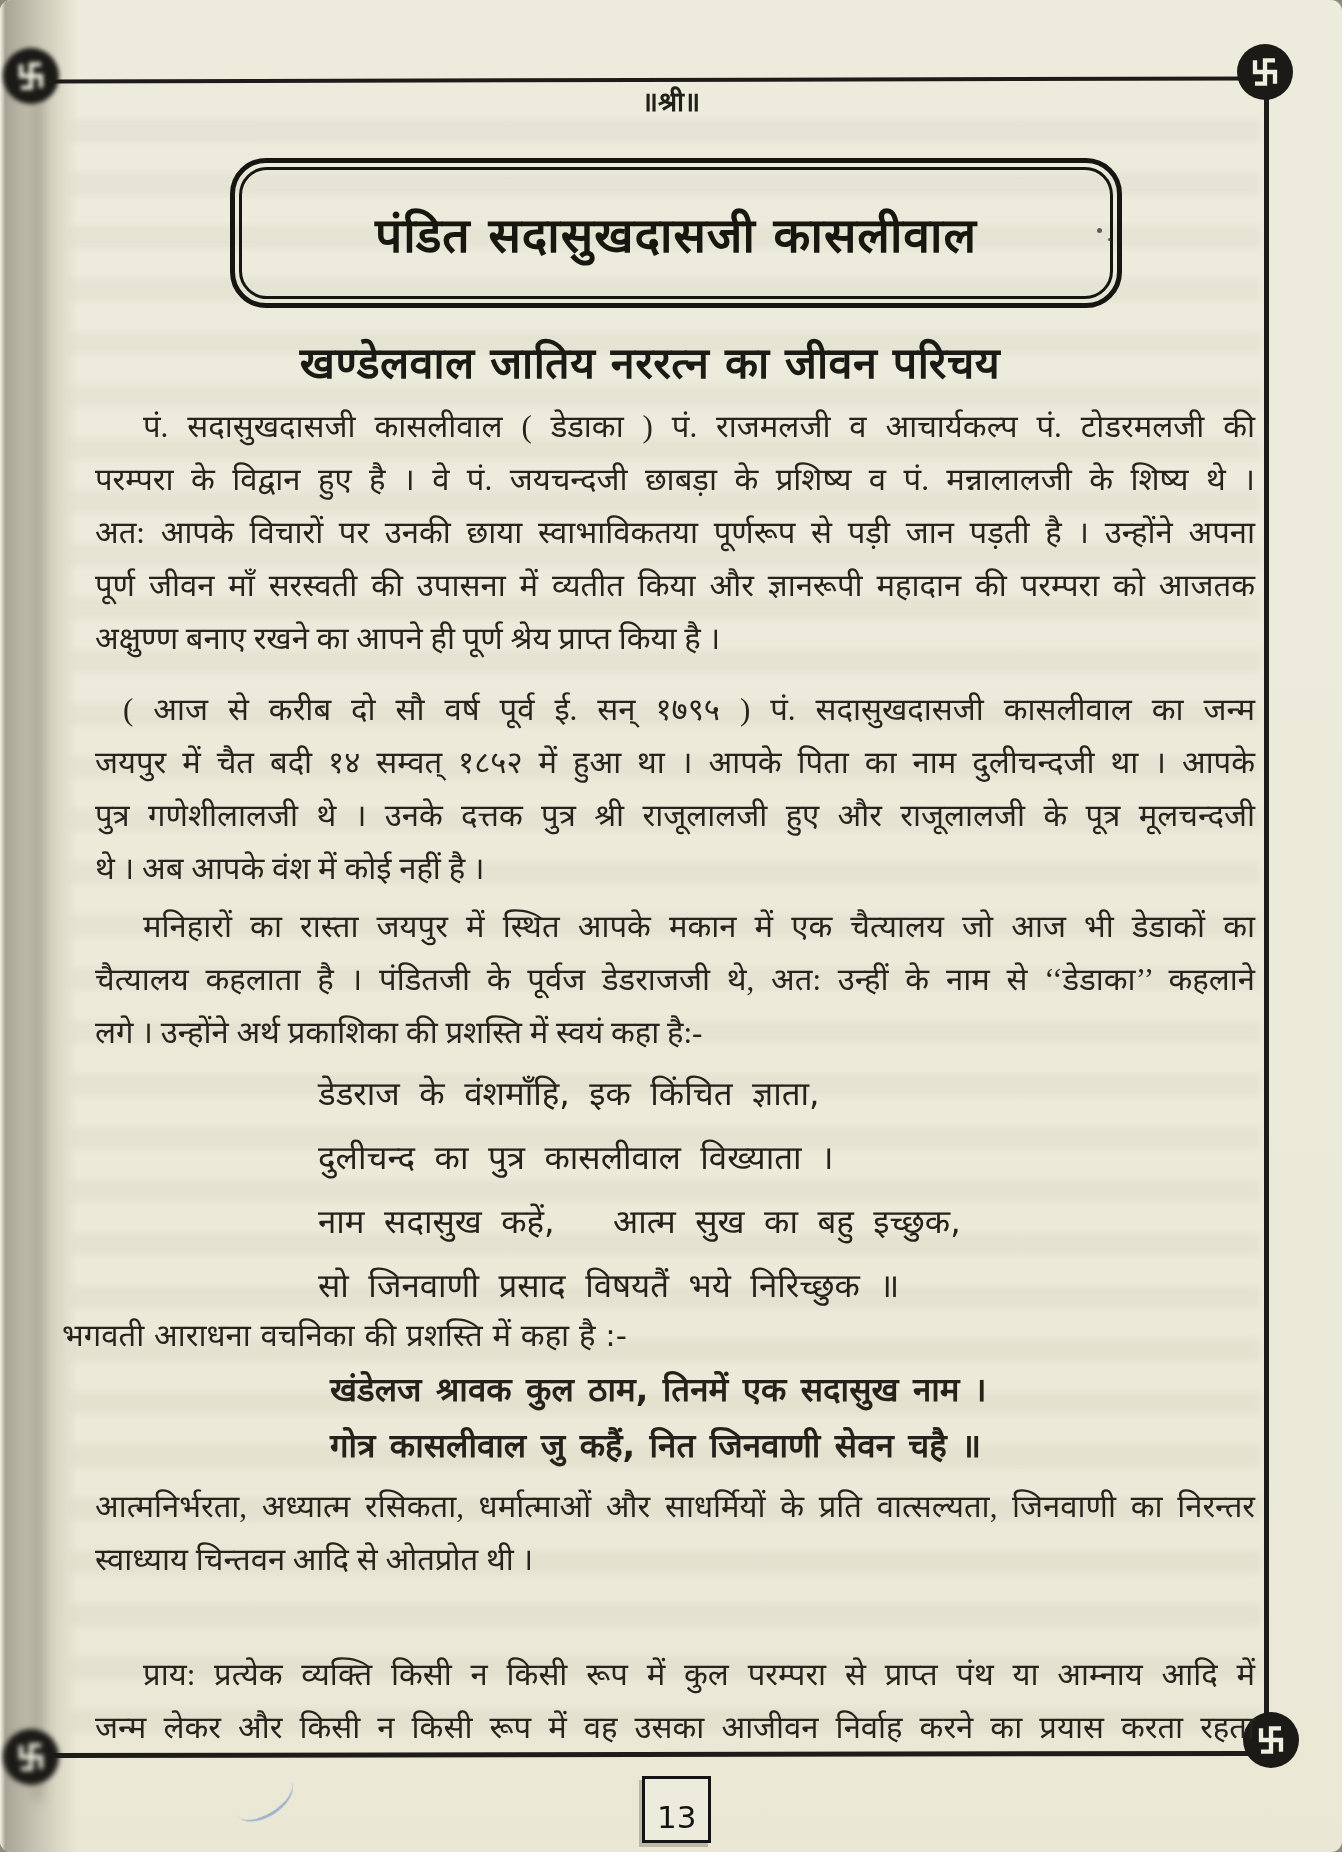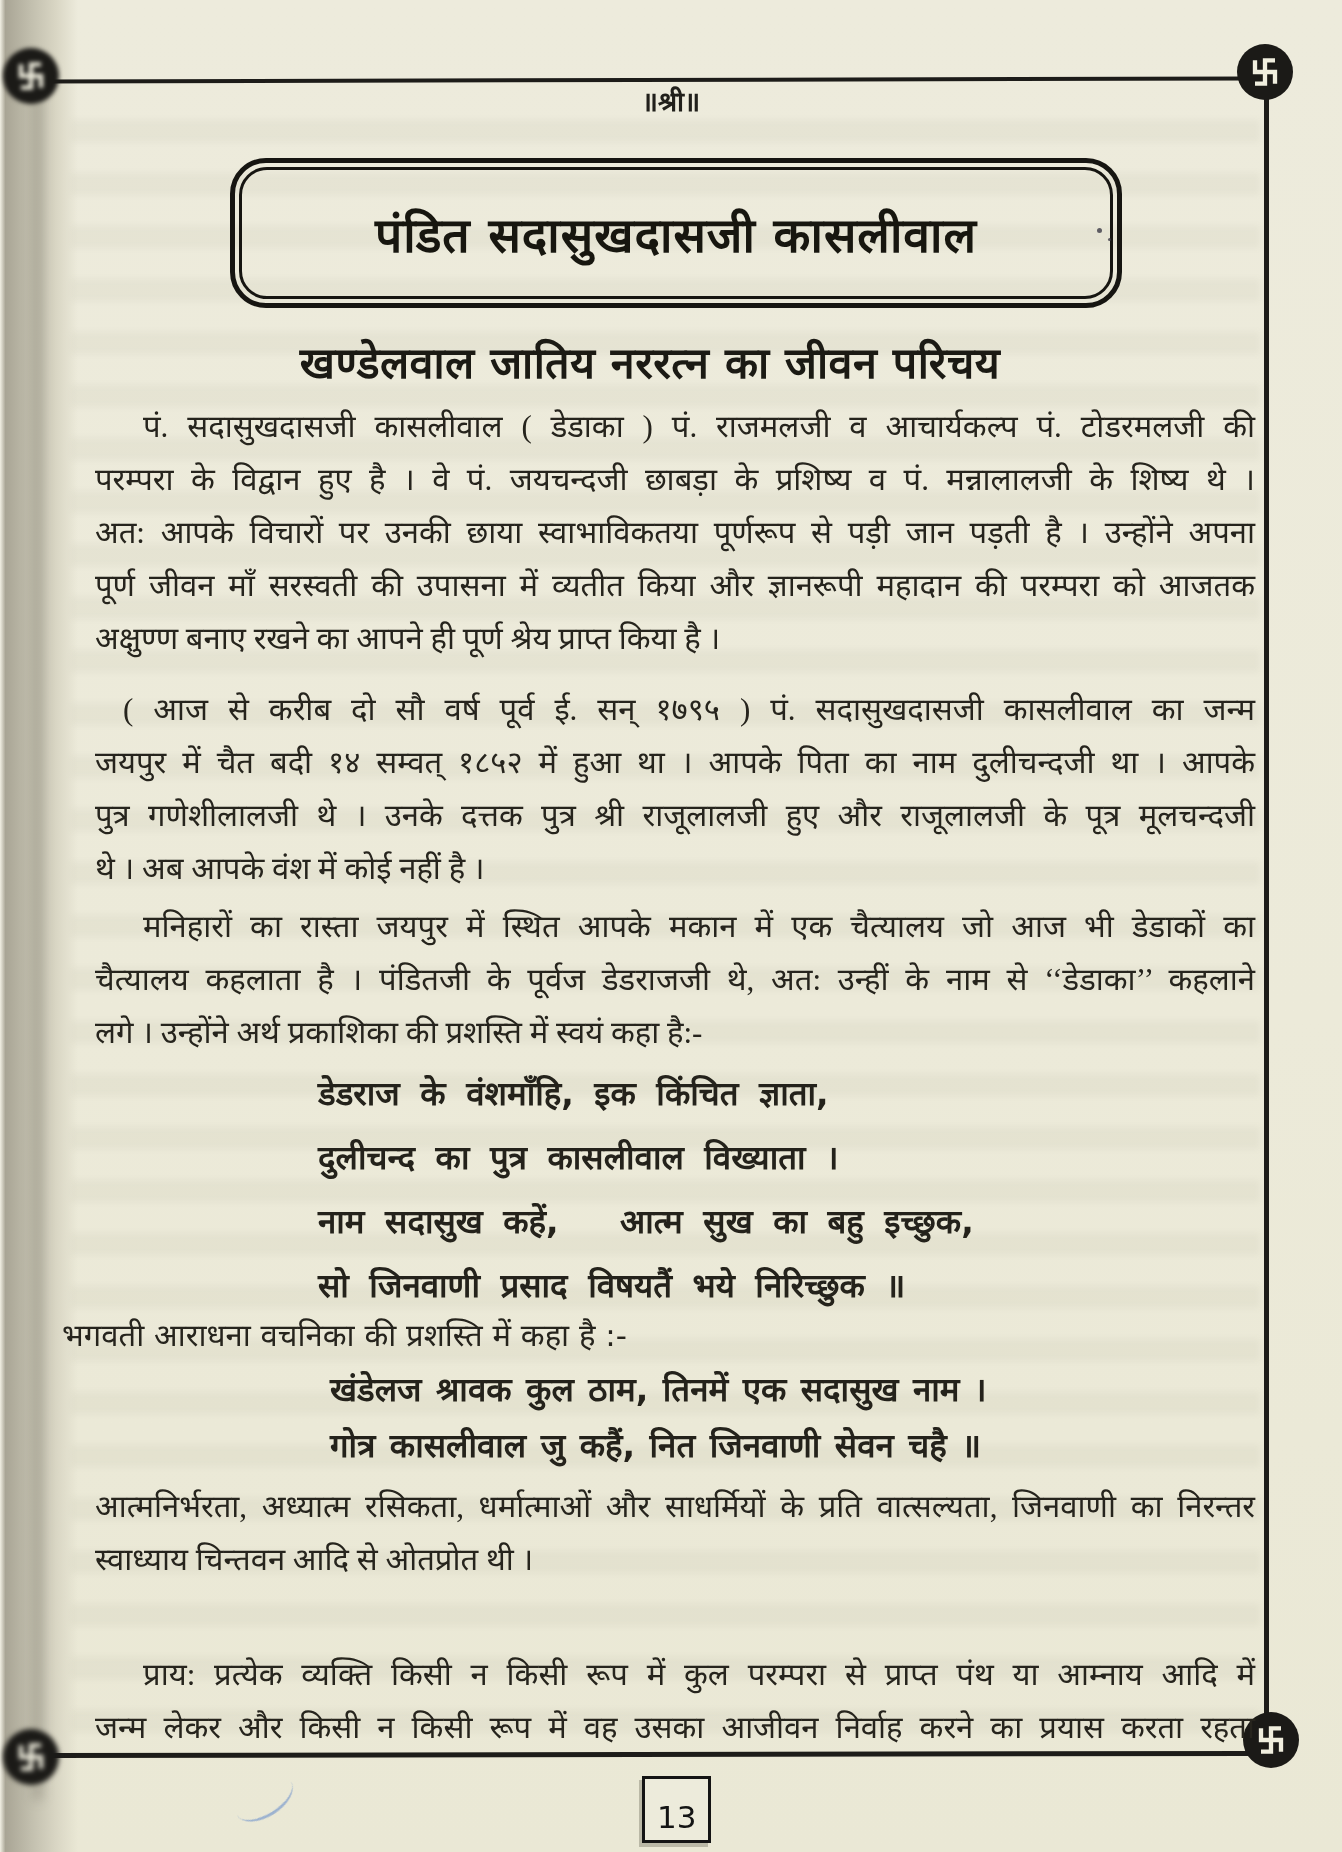--- a/index.html
+++ b/index.html
@@ -4,20 +4,21 @@
 <style>
   html,body{margin:0;padding:0;background:#8d8a7c;}
   .page{
     position:relative;
     width:1342px;height:1852px;
     margin:0 auto;
     background:linear-gradient(180deg,#edebdc 0%,#ecead9 55%,#eae8d5 100%);
     font-family:"DejaVu Sans","Liberation Sans",sans-serif;
     color:#26251f;
     overflow:hidden;
+    border-radius:11px;
   }
   
   .gutter{
     position:absolute;left:0;top:0;width:78px;height:100%;
     background:linear-gradient(90deg,#f2f0e4 0%,#a9a595 7%,#c2bfae 40%,#d9d6c4 72%,rgba(236,234,217,0) 100%);
     pointer-events:none;
   }
   .left-curve-shadow{
     position:absolute;left:34px;top:60px;width:8px;height:1740px;
     background:rgba(60,58,48,.28);filter:blur(6px);
@@ -78,21 +79,21 @@
   }
   .para .bodyline.indent{padding-left:48px;}
   .para .bodyline.indent-sm{padding-left:28px;}
   .para .bodyline.last{text-align-last:left;white-space:normal;}
   
   .verse{position:absolute;}
   .verse .verse-line{
     font-size:33px;line-height:64px;color:#24221b;white-space:pre;
   }
   .verse-1{left:318px;top:1062px;}
-  .verse-1 .verse-line{word-spacing:9px;font-weight:bold;}
+  .verse-1 .verse-line{word-spacing:9px;}
   .verse-2{left:330px;top:1362px;}
   .verse-2 .verse-line{line-height:56px;word-spacing:3px;font-weight:600;}
   .bridge{
     position:absolute;left:62px;top:1313px;width:1100px;
     font-size:31px;color:#26241d;
   }
   
   .page-number-box{
     position:absolute;left:642px;top:1776px;
     border:3px solid #141414;padding:20px 12px 5px 12px;

